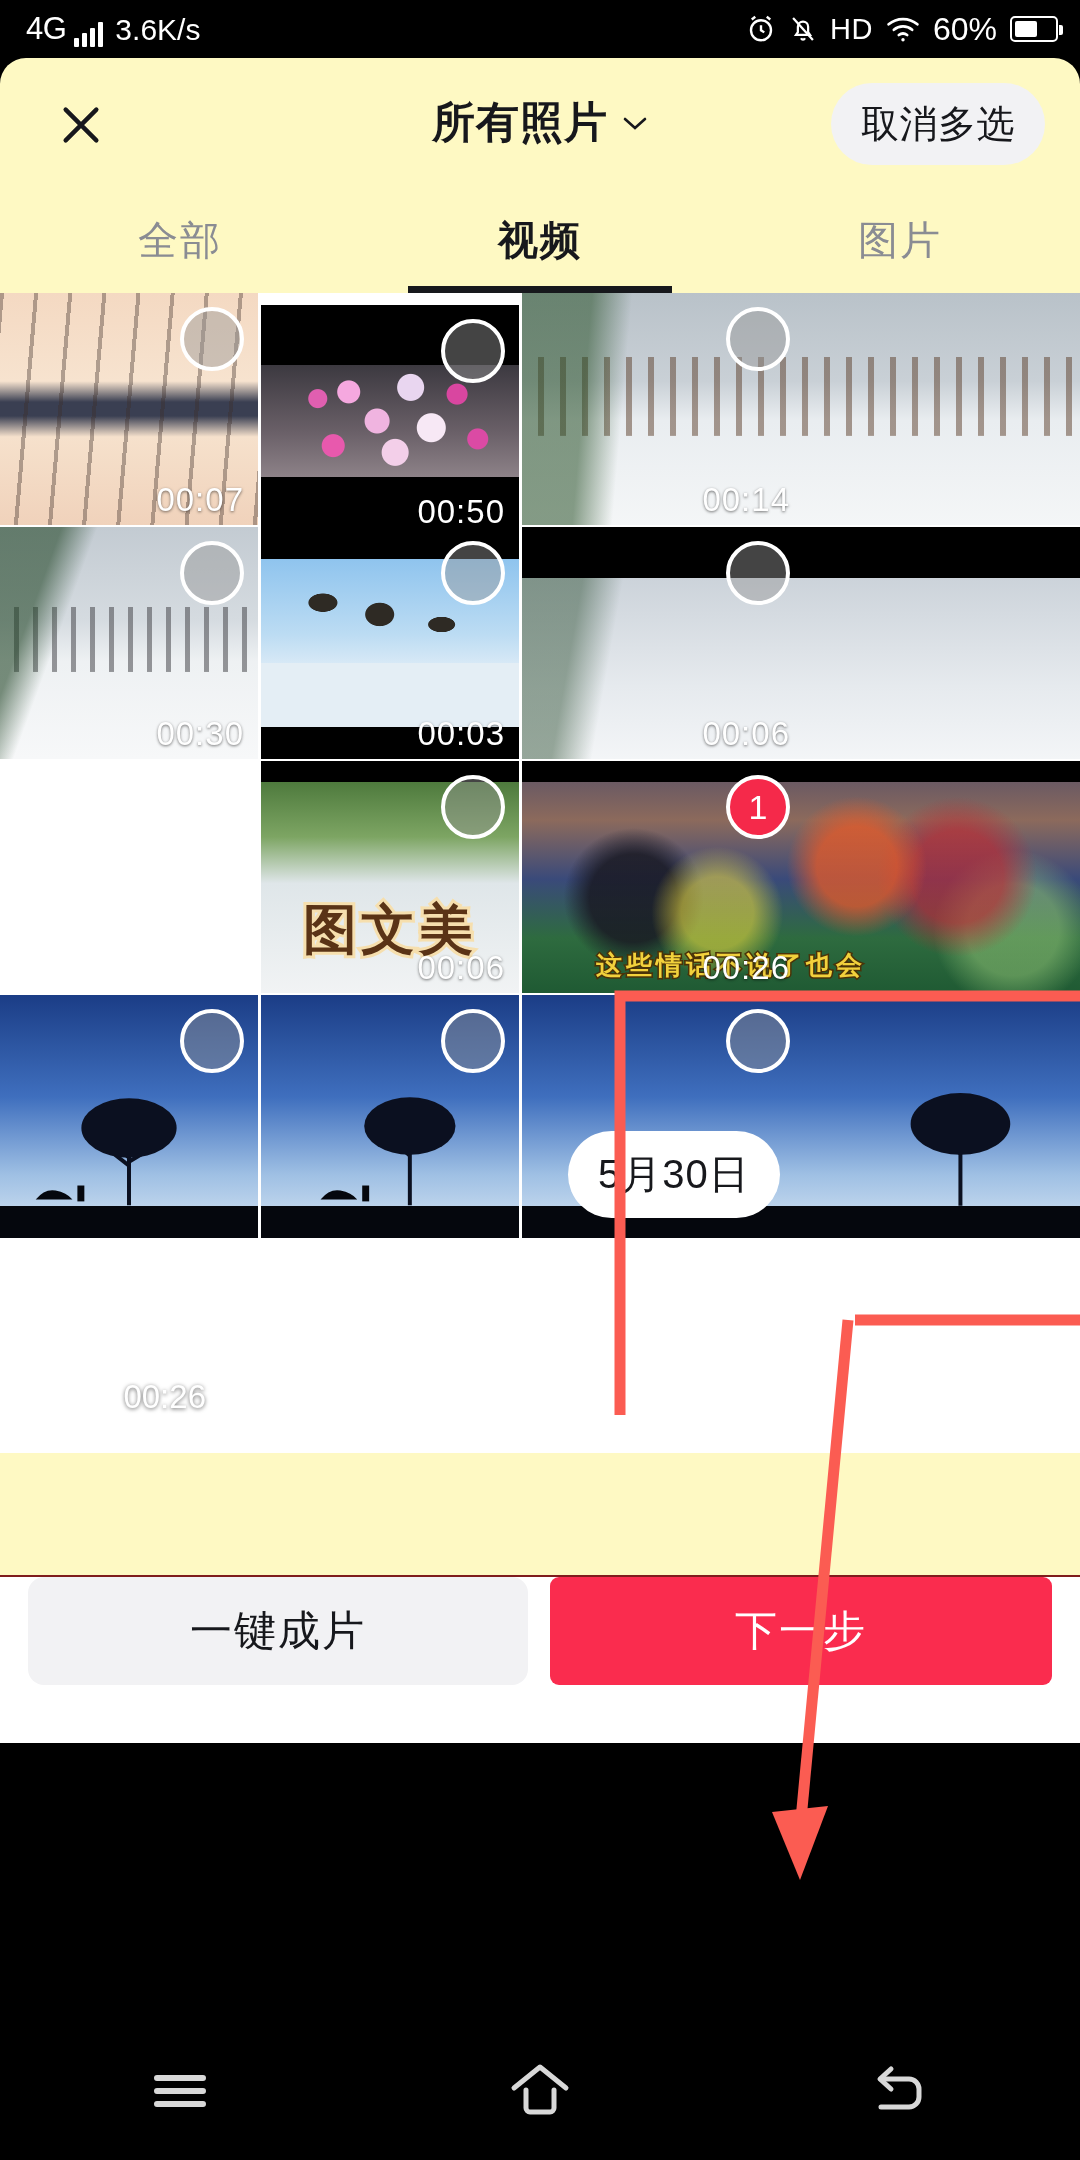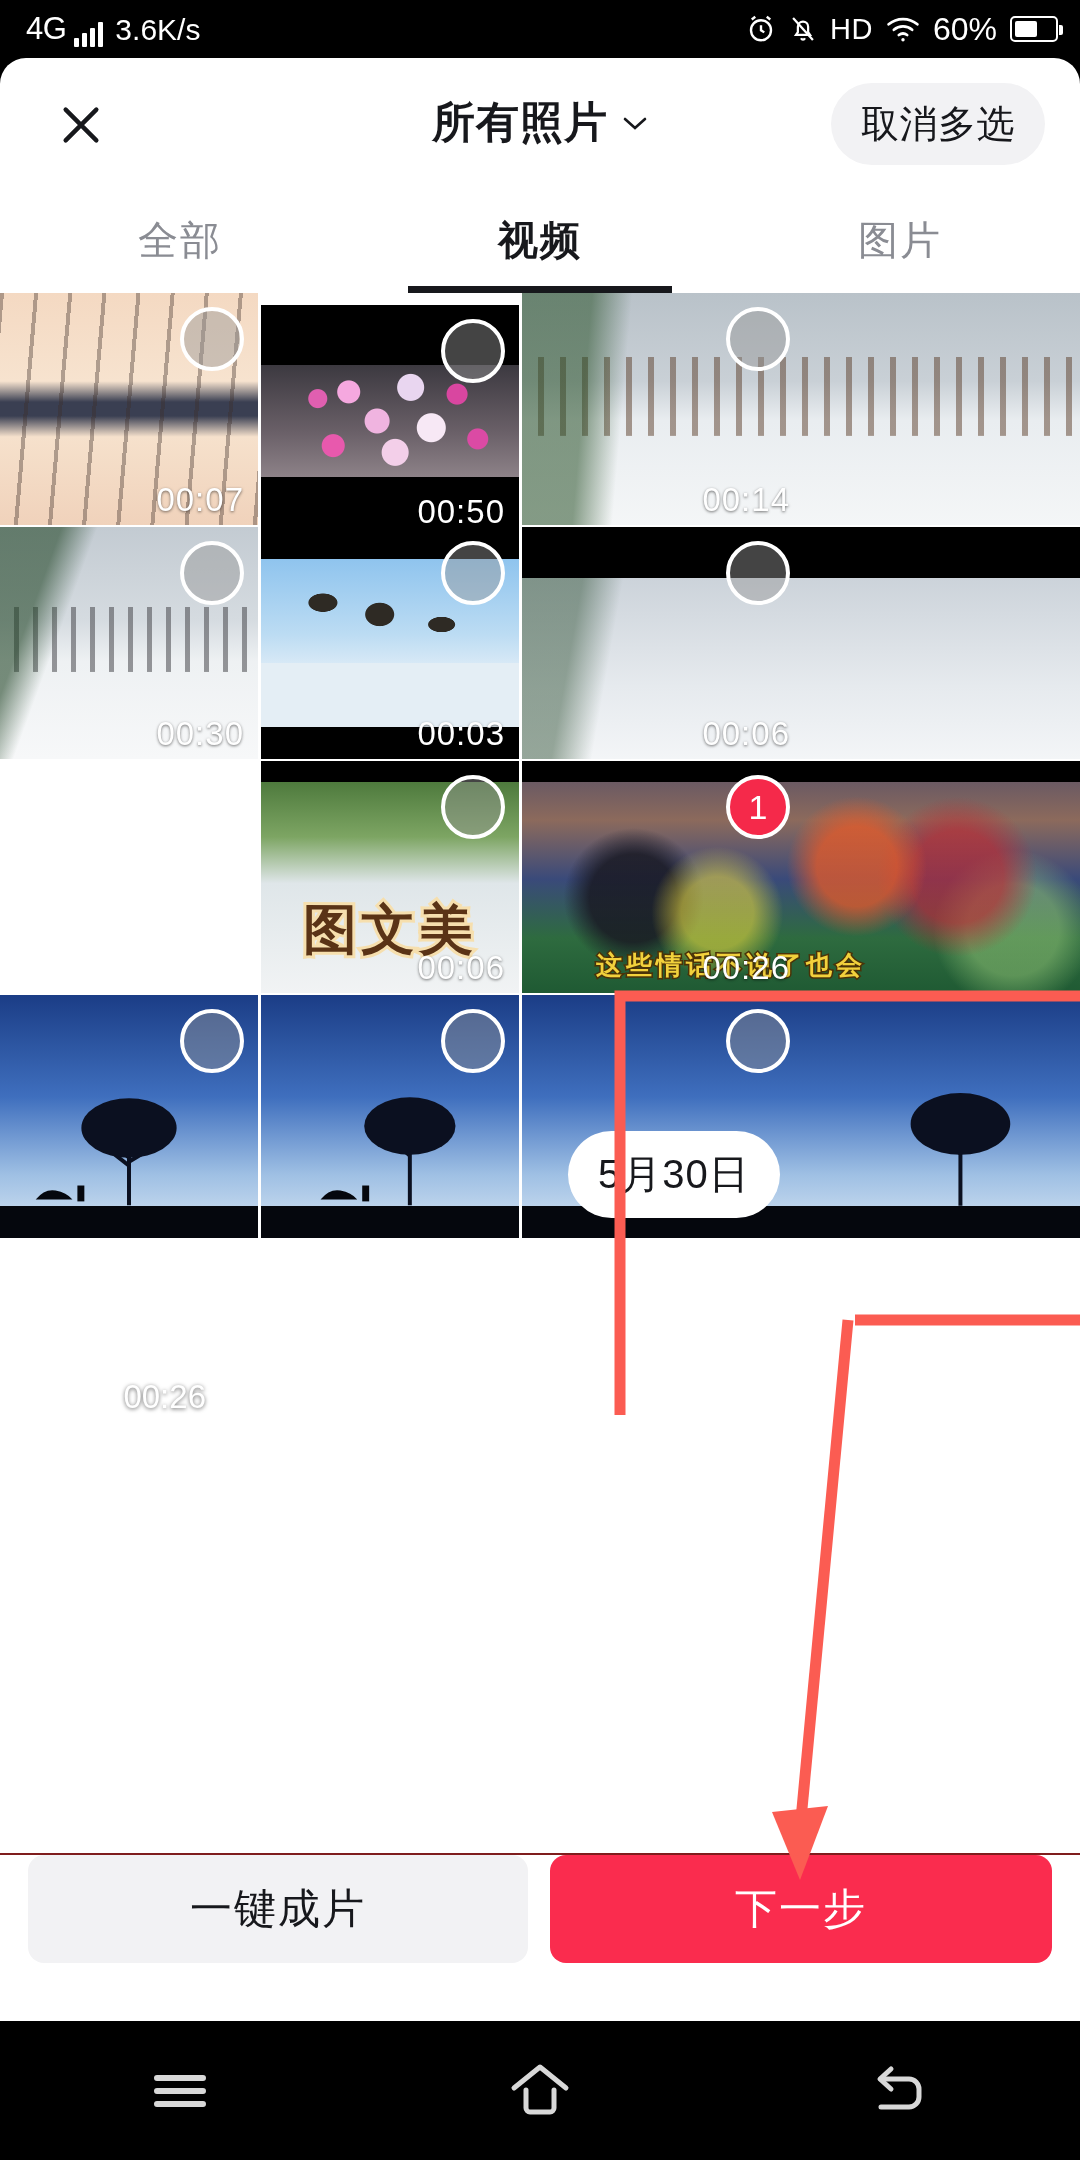--- a/index.html
+++ b/index.html
@@ -18,21 +18,21 @@
   .sb-clock { position:absolute; left:0; width:1080px; text-align:center; font-size:31px; font-weight:500; letter-spacing:1px; }
   .sb-right { position:absolute; right:22px; display:flex; align-items:center; gap:13px; }
   .sb-right svg { display:block; }
   .sb-hd { font-size:29px; font-weight:500; letter-spacing:0.5px; }
   .sb-pct { font-size:32px; font-weight:500; }
   .batt { width:48px; height:26px; border:2.5px solid #fff; border-radius:5px; position:relative; padding:3px; }
   .batt:after { content:""; position:absolute; right:-7px; top:7px; width:4px; height:10px; background:#fff; border-radius:0 2px 2px 0; }
   .batt i { display:block; height:100%; width:58%; background:#fff; border-radius:2px; }
 
   
-  .sheet { position:absolute; left:0; top:58px; width:1080px; height:1963px; background:#ffffff;
+  .sheet { position:absolute; left:0; top:58px; width:1080px; height:1685px; background:#fef9c3;
            border-radius:26px 26px 0 0; overflow:hidden; }
 
   
   .hdr { position:relative; height:130px; }
   .close-btn { position:absolute; left:46px; top:32px; width:70px; height:70px; display:flex; align-items:center; justify-content:center; }
   .close-btn svg { width:46px; height:46px; }
   .hdr-title { position:absolute; left:0; top:0; width:1080px; height:130px; display:flex; align-items:center;
                justify-content:center; gap:14px; }
   .hdr-title .t { font-size:43px; font-weight:700; color:#17181c; letter-spacing:1px; }
   .chev { width:26px; height:16px; }
@@ -73,21 +73,21 @@
   .strip { position:relative; height:215px; background:#fff; }
   .strip-thumb { position:absolute; left:22px; top:16px; width:192px; height:182px; border-radius:10px; overflow:hidden; }
   .strip-x { position:absolute; right:6px; top:4px; width:52px; height:52px; display:flex; align-items:center; justify-content:center; }
   .strip-dur { position:absolute; right:8px; bottom:20px; font-size:33px; color:#fff; text-shadow:0 1px 4px rgba(0,0,0,.6); }
 
   
   .bottombar { position:absolute; left:0; bottom:0; width:1080px; height:168px; background:#fff;
                border-top:2px solid #7f1d1d; display:flex; align-items:flex-start; padding:0 28px; gap:22px; }
   .btn-ghost { width:500px; height:108px; background:#f2f2f4; border-radius:16px; display:flex; align-items:center; justify-content:center; }
   .btn-ghost span { font-size:42px; color:#17181c; font-weight:500; letter-spacing:2px; }
-  .btn-primary { flex:1; height:108px; background:#fa2c4e; border-radius:16px; display:flex; align-items:center; justify-content:center; }
+  .btn-primary { flex:1; height:108px; background:#fa2c4e; border-radius:9px; display:flex; align-items:center; justify-content:center; }
   .btn-primary span { font-size:42px; color:#fff; font-weight:500; letter-spacing:2px; }
 
   
   .navbar { position:absolute; left:0; bottom:0; width:1080px; height:139px; background:#000;
             display:flex; align-items:center; }
   .navitem { flex:1; display:flex; align-items:center; justify-content:center; }
 
   
   .anno { position:absolute; left:0; top:0; width:1080px; height:2160px; pointer-events:none; z-index:40; }
 </style>

